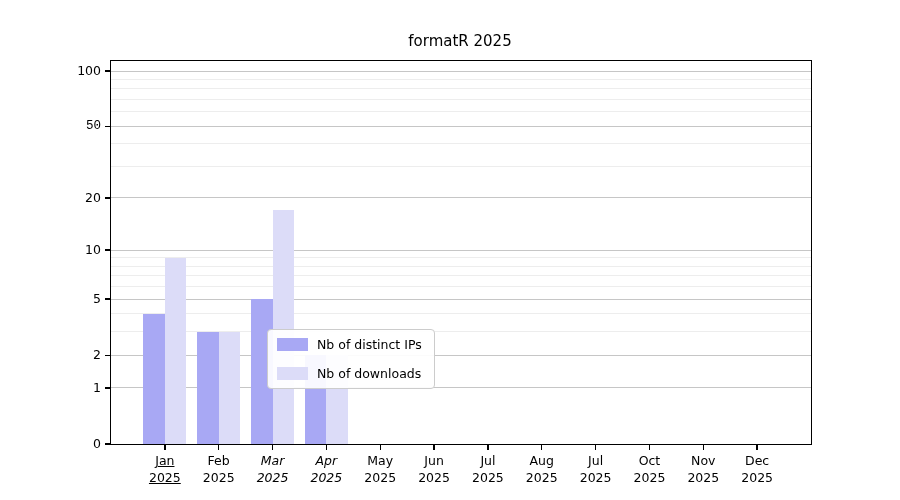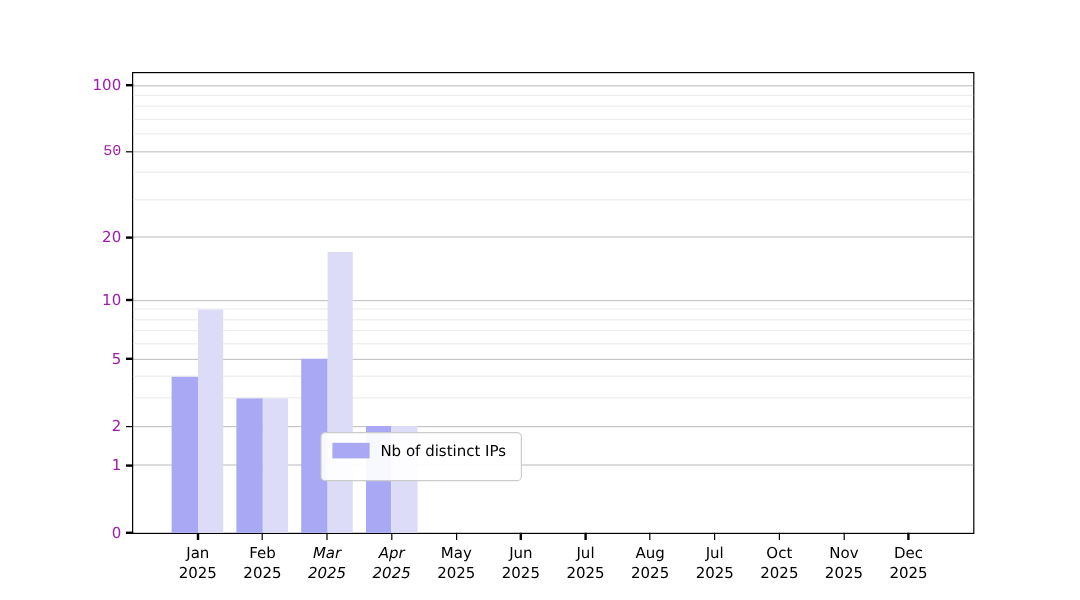--- a/index.html
+++ b/index.html
@@ -8,35 +8,36 @@
   #title { position: absolute; left: 110px; top: 32px; width: 700px; text-align: center;
            font-size: 15px; color: #000; }
   #plot { position: absolute; left: 110px; top: 60px; width: 700px; height: 383px;
           border: 1.3px solid #000; overflow: visible; background: #fff; }
   .gridline { position: absolute; left: 0; width: 700px; height: 1px; }
   .gridline.major { background: #c6c6c6; }
   .gridline.minor { background: #ededed; }
   .bar { position: absolute; bottom: 0; }
   .ytick-mark { position: absolute; left: -6px; width: 6px; height: 1.4px; background: #000; }
   .ytick-label { position: absolute; left: -58px; width: 48px; text-align: right;
-                 font-size: 12.5px; line-height: 16px; color: #a21caf; }
+                 font-size: 12.5px; line-height: 16px; color: #000000; }
   .xtick-mark { position: absolute; top: 383px; width: 1.4px; height: 6px; background: #000; }
   .xtick-label { position: absolute; top: 391px; width: 56px; text-align: center;
                  font-size: 12.5px; line-height: 17px; color: #000; }
   #legend { position: absolute; left: 267px; top: 329px; background: rgba(255,255,255,0.92);
-            border: 1px solid #cccccc; border-radius: 4px; padding: 6px 12px 16px 9px;
-            display: flex; flex-direction: column; gap: 12px; margin-top: 31px; }
+            border: 1px solid #cccccc; border-radius: 4px; padding: 6px 12px 6px 9px;
+            display: flex; flex-direction: column; gap: 12px; }
   .legend-row { display: flex; align-items: center; height: 17px; }
   .legend-swatch { width: 31px; height: 13px; margin-right: 9px; flex: 0 0 31px; }
   .legend-label { font-size: 12.5px; white-space: nowrap; color: #000; }
 </style>
 </head>
 <body>
 
 <div id="figure">
+  <div id="title">formatR 2025</div>
 
   <div id="plot">
       <div class="gridline minor" style="top: 270.458px; background: rgb(237, 237, 237);"></div>
       <div class="gridline minor" style="top: 252.423px; background: rgb(237, 237, 237);"></div>
       <div class="gridline minor" style="top: 225.229px; background: rgb(237, 237, 237);"></div>
       <div class="gridline minor" style="top: 214.437px; background: rgb(237, 237, 237);"></div>
       <div class="gridline minor" style="top: 204.917px; background: rgb(237, 237, 237);"></div>
       <div class="gridline minor" style="top: 196.402px; background: rgb(237, 237, 237);"></div>
       <div class="gridline minor" style="top: 104.961px; background: rgb(237, 237, 237);"></div>
       <div class="gridline minor" style="top: 82.3643px; background: rgb(237, 237, 237);"></div>
@@ -61,21 +62,21 @@
       <div class="ytick-label" style="top: 230.188px;">5</div>
       <div class="ytick-mark" style="top: 188.499px;"></div>
       <div class="ytick-label" style="top: 181.199px;">10</div>
       <div class="ytick-mark" style="top: 136.238px;"></div>
       <div class="ytick-label" style="top: 128.938px;">20</div>
       <div class="ytick-mark" style="top: 64.5248px;"></div>
       <div class="ytick-label" style="top: 57.2248px; font-family: Liberation Mono, monospace;">50</div>
       <div class="ytick-mark" style="top: 9.3px;"></div>
       <div class="ytick-label" style="top: 2px;">100</div>
       <div class="xtick-mark" style="left: 53.1462px;"></div>
-      <div class="xtick-label" style="left: 25.8462px;">
+      <div class="xtick-label" style="left: 25.8462px; text-decoration: underline;">
         <div>Jan</div>
         <div>2025</div>
       </div>
       <div class="bar" style="left: 32.3462px; width: 21.5px; height: 130.077px; background: rgb(168, 168, 244);"></div>
       <div class="bar" style="left: 53.8462px; width: 21.5px; height: 186.098px; background: rgb(220, 220, 248);"></div>
       <div class="xtick-mark" style="left: 106.992px;"></div>
       <div class="xtick-label" style="left: 79.6923px;">
         <div>Feb</div>
         <div>2025</div>
       </div>
@@ -135,14 +136,18 @@
         <div>Dec</div>
         <div>2025</div>
       </div>
     </div>
 
   <div id="legend">
     <div class="legend-row">
       <span class="legend-swatch" style="background: rgb(168, 168, 244);"></span>
       <span class="legend-label">Nb of distinct IPs</span>
     </div>
+    <div class="legend-row">
+      <span class="legend-swatch" style="background: rgb(220, 220, 248);"></span>
+      <span class="legend-label">Nb of downloads</span>
+    </div>
   </div>
 </div>
 
 </body></html>

